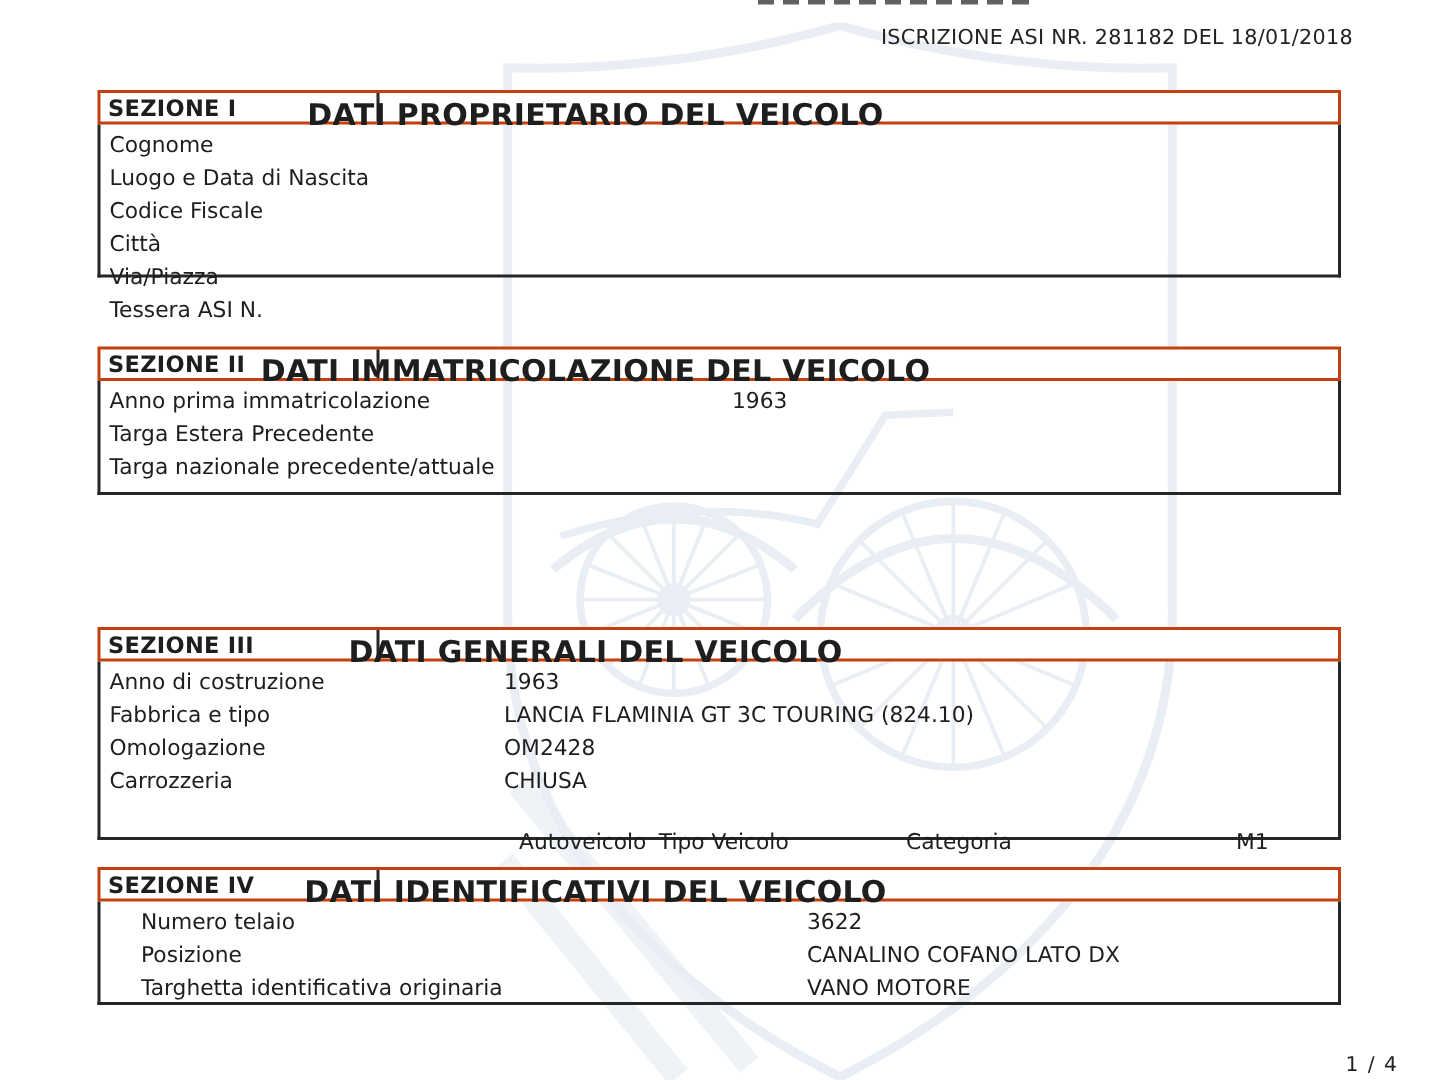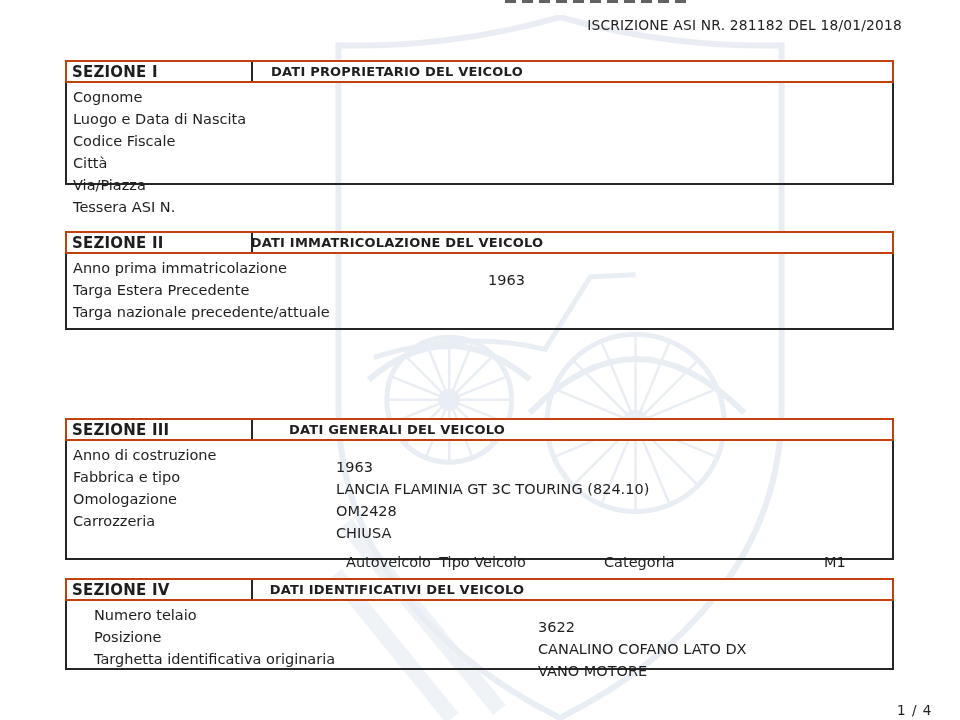--- a/index.html
+++ b/index.html
@@ -33,30 +33,30 @@
   }
   .sec-label{
     position:absolute;left:0;top:0;bottom:0;width:186px;
     border-right:2px solid #262626;
     display:flex;align-items:center;
     padding-left:5px;box-sizing:border-box;
     font-weight:bold;font-size:15px;letter-spacing:.2px;
   }
   .sec-title{
     position:absolute;left:0;right:165px;top:2px;
-    text-align:center;font-weight:bold;font-size:13px;letter-spacing:.2px;
+    text-align:center;font-weight:bold;font-size:20px;letter-spacing:.2px;
     white-space:nowrap;
   }
   .sec-body{
     position:relative;box-sizing:border-box;
     border:2px solid #262626;border-top:none;background:transparent;
     padding:3px 0 0 6px;
   }
   .row{position:relative;height:22px;line-height:22px;font-size:14.5px;white-space:nowrap;}
-  .row .val{position:absolute;top:12px;white-space:nowrap;}
+  .row .val{position:absolute;top:0;white-space:nowrap;}
   .s2 .val{left:415px;}
   .s3 .val{left:263px;}
   .s4 .val{left:444px;}
   .tipo-row{margin-top:19px;height:23px;line-height:23px;text-align:center;}
   .tipo-row .val-auto{position:absolute;left:273px;top:0;}
   .tipo-row .label2{position:absolute;left:531px;top:0;}
   .tipo-row .val2{position:absolute;left:751px;top:0;}
 </style>
 </head>
 <body>

